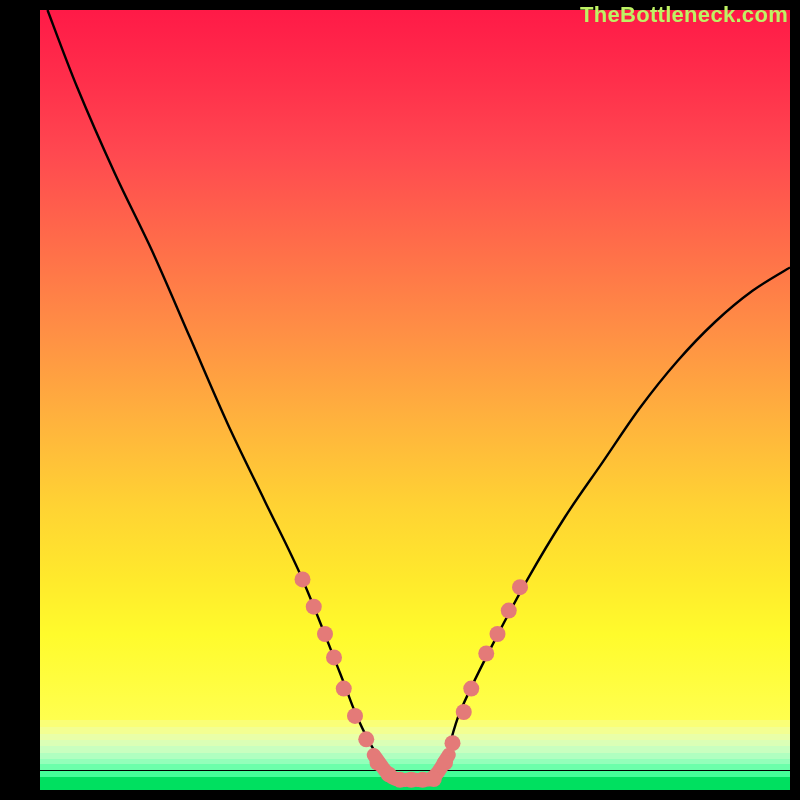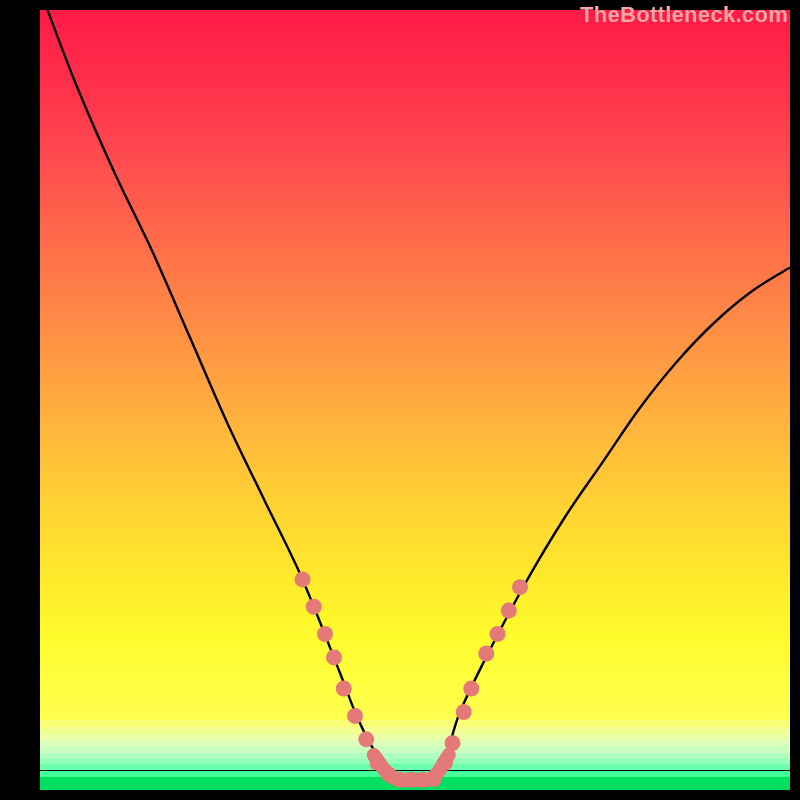--- a/index.html
+++ b/index.html
@@ -48,21 +48,21 @@
   }
   .band {
     position: absolute;
     left: 0;
     width: 100%;
   }
   .watermark {
     position: absolute;
     top: 2px;
     right: 12px;
-    color: #fca5a5;
+    color: #bef264;
     font-size: 22px;
     font-weight: 600;
     letter-spacing: 0.3px;
     user-select: none;
   }
   svg.curve {
     position: absolute;
     left: 0;
     top: 0;
     width: 100%;

